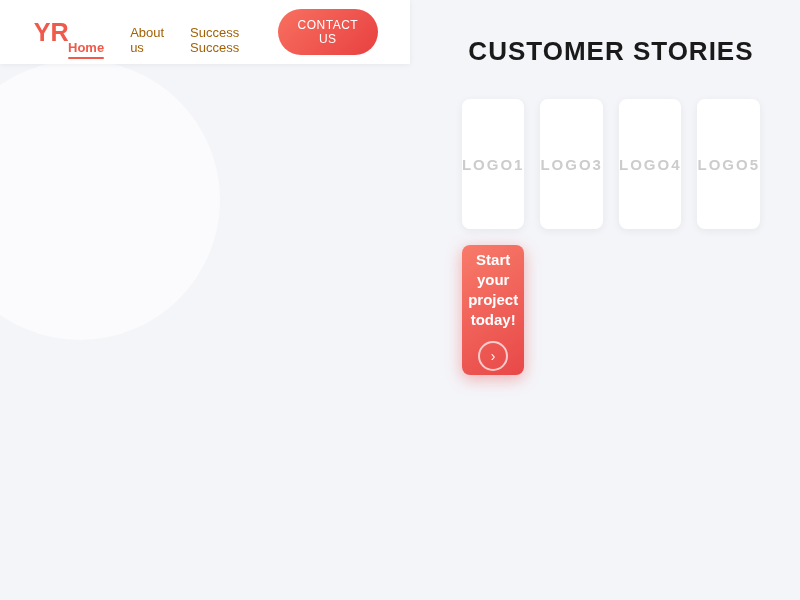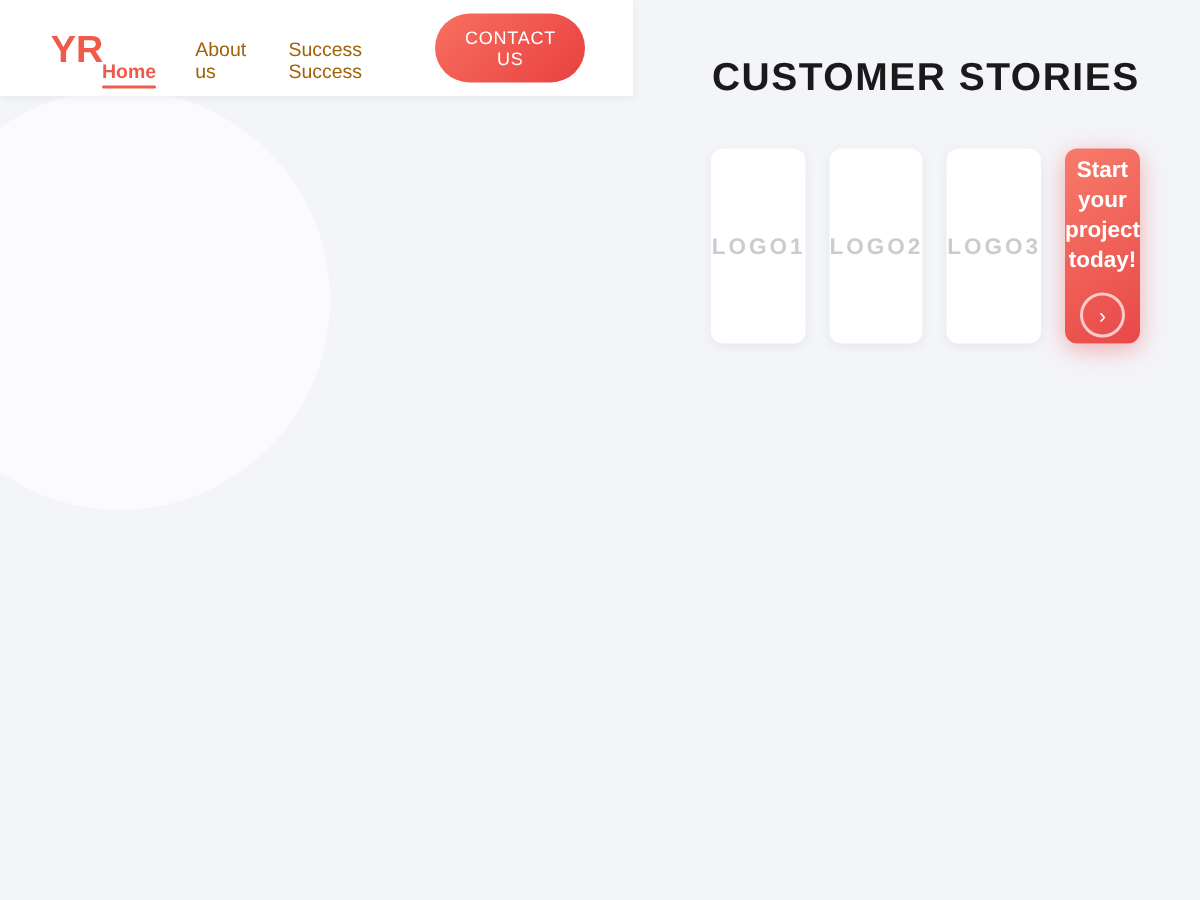--- a/index.html
+++ b/index.html
@@ -207,26 +207,29 @@
 
   <div class="main-content">
     <h1 class="page-title">CUSTOMER STORIES</h1>
 
     <div class="logo-grid">
 
       <div class="logo-card">
         <span class="logo-card-text">LOGO1</span>
       </div>
       <div class="logo-card">
-        <span class="logo-card-text">LOGO2</span>
-      </div>
-      <div class="logo-card">
         <span class="logo-card-text">LOGO3</span>
       </div>
-
+      <div class="logo-card">
+        <span class="logo-card-text">LOGO4</span>
+      </div>
+
+      <div class="logo-card">
+        <span class="logo-card-text">LOGO5</span>
+      </div>
 
       <div class="cta-card">
         <span class="cta-card-text">Start your project today!</span>
         <div class="cta-circle-btn">
           <span>›</span>
         </div>
       </div>
 
     </div>
   </div>

